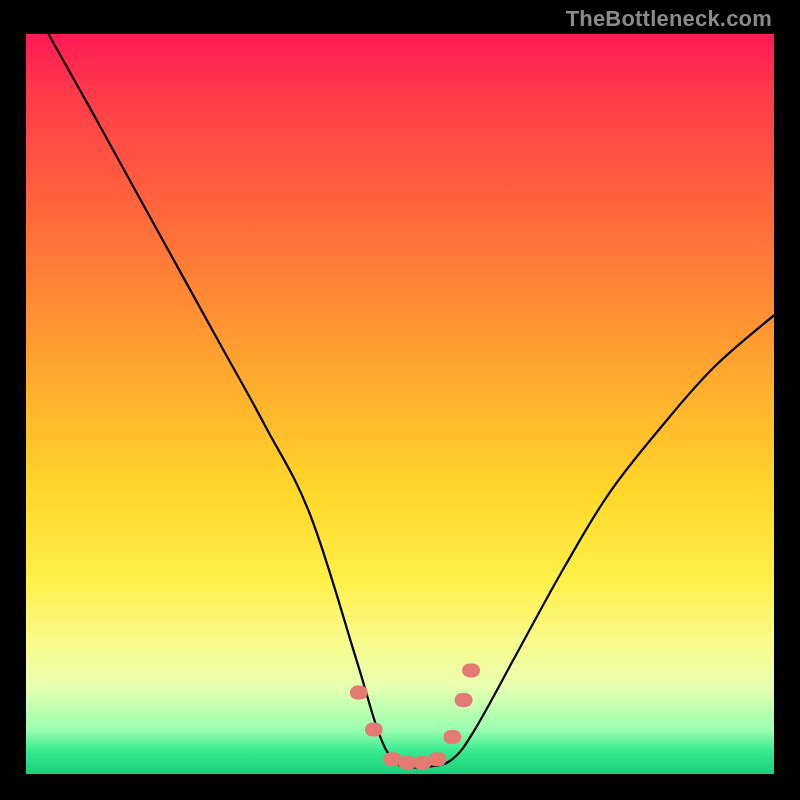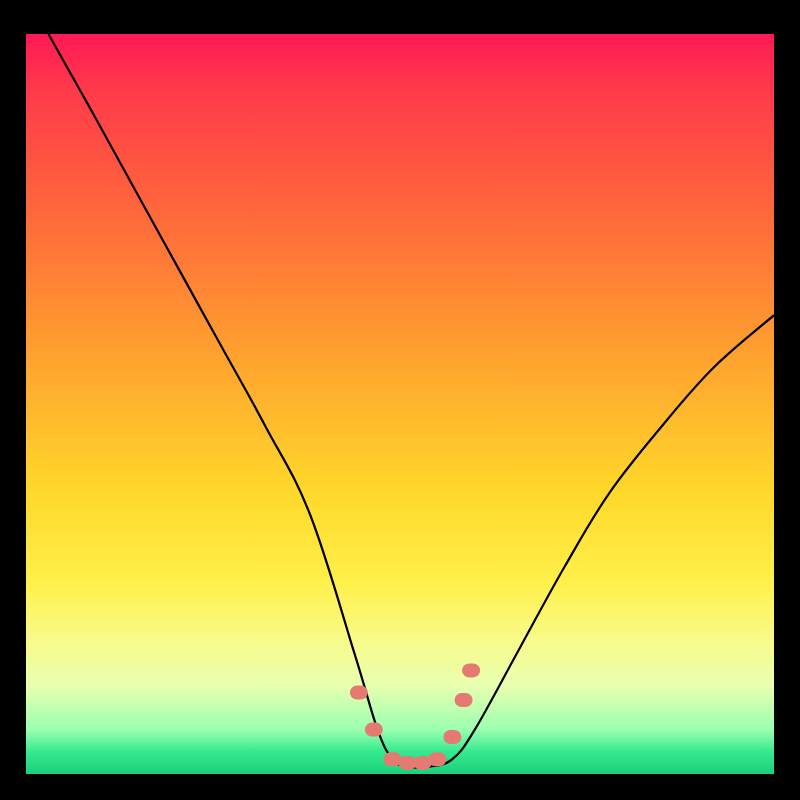--- a/index.html
+++ b/index.html
@@ -55,20 +55,21 @@
     position: absolute;
     top: 0;
     left: 0;
   }
 </style>
 </head>
 <body>
 
 <div class="frame">
 
+  <div class="attribution">TheBottleneck.com</div>
 
   <div class="plot">
 
     <svg class="curve" width="748" height="740" viewBox="0 0 748 740">
       <path fill="none" stroke="#000" stroke-width="2.2" d="M 22.439999999999998 0 C 29.171999999999997 11.988000000000003, 45.0296 39.96000000000002, 59.84 66.60000000000002 C 74.6504 93.24000000000002, 88.56320000000002 118.696, 104.72000000000001 148 C 120.8768 177.304, 133.4432 200.09600000000003, 149.6 229.40000000000003 C 165.7568 258.70400000000006, 178.3232 281.496, 194.48000000000002 310.8 C 210.63680000000002 340.10400000000004, 223.2032 361.5640000000001, 239.36 392.20000000000005 C 255.51680000000002 422.836, 268.08320000000003 439.708, 284.24 481 C 300.3968 522.292, 317.0024 582.972, 329.12 621.6 C 341.2376 660.2280000000001, 344.82800000000003 676.952, 351.56 695.6 C 358.292 714.248, 361.13439999999997 718.5400000000001, 366.52 725.2 C 371.9056 731.86, 374.748 731.268, 381.48 732.6 C 388.21200000000005 733.932, 395.8416 733.932, 403.92 732.6 C 411.9984 731.268, 418.28159999999997 731.86, 426.35999999999996 725.2 C 434.43839999999994 718.5400000000001, 436.68240000000003 715.58, 448.8 695.6 C 460.9176 675.62, 477.52320000000003 643.504, 493.68 614.2 C 509.8368 584.8960000000001, 522.4032 560.7719999999999, 538.56 532.8 C 554.7167999999999 504.828, 565.9368000000001 484.108, 583.44 458.8 C 600.9432 433.492, 616.9504 414.84400000000005, 635.8 392.20000000000005 C 654.6496 369.55600000000004, 667.964 352.97999999999996, 688.1600000000001 332.99999999999994 C 708.3560000000001 313.0199999999999, 737.2288 290.524, 748 281.2"></path>
       <g>
           <rect x="323.86" y="651.6" width="18" height="14" rx="7" fill="#e47a72"></rect>
           <rect x="338.82" y="688.6" width="18" height="14" rx="7" fill="#e47a72"></rect>
           <rect x="357.52" y="718.2" width="18" height="14" rx="7" fill="#e47a72"></rect>
           <rect x="372.48" y="721.9" width="18" height="14" rx="7" fill="#e47a72"></rect>

